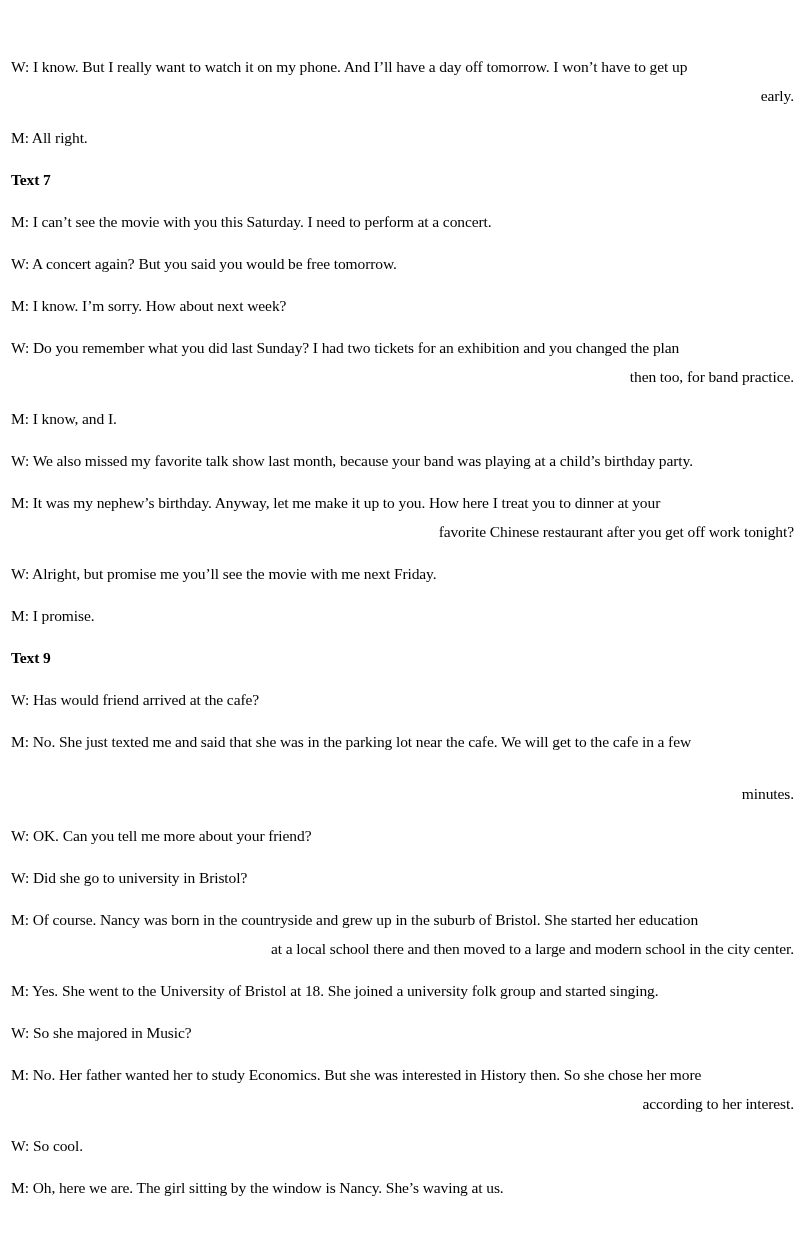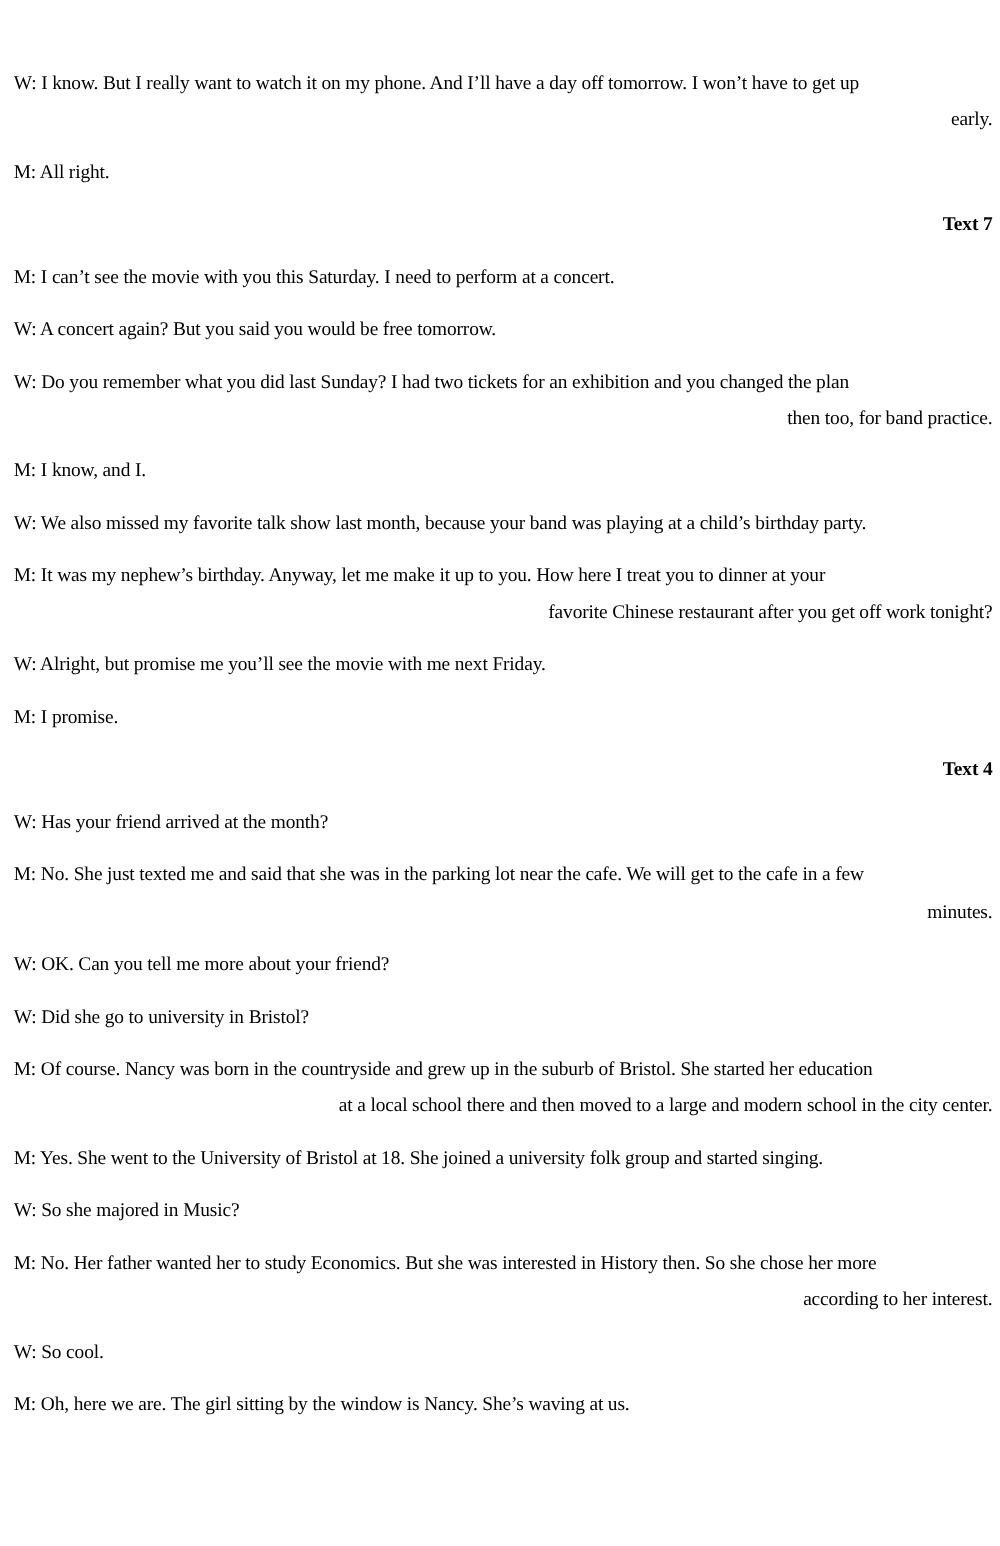--- a/index.html
+++ b/index.html
@@ -26,25 +26,24 @@
     font-size: 15.5px;
     line-height: 29px;
     letter-spacing: -0.1px;
     white-space: nowrap;
   }
   .line.cont {
     padding-left: 13px;
     text-align: right;
   }
   .line.gap {
-    margin-top: 1px;
+    margin-top: 23px;
   }
   .heading .line {
     font-weight: bold;
-    text-align: right;
   }
 </style>
 </head>
 <body>
 
 <div class="page">
   <div>
       <div class="block">
         <div class="line">W: I know. But I really want to watch it on my phone. And I’ll have a day off tomorrow. I won’t have to get up</div>
         <div class="line cont">early.</div>
@@ -55,44 +54,47 @@
       <div class="block heading">
         <div class="line">Text 7</div>
       </div>
       <div class="block">
         <div class="line">M: I can’t see the movie with you this Saturday. I need to perform at a concert.</div>
       </div>
       <div class="block">
         <div class="line">W: A concert again? But you said you would be free tomorrow.</div>
       </div>
       <div class="block">
+        <div class="line">M: I know. I’m sorry. How about next week?</div>
+      </div>
+      <div class="block">
         <div class="line">W: Do you remember what you did last Sunday? I had two tickets for an exhibition and you changed the plan</div>
         <div class="line cont">then too, for band practice.</div>
       </div>
       <div class="block">
         <div class="line">M: I know, and I.</div>
       </div>
       <div class="block">
         <div class="line">W: We also missed my favorite talk show last month, because your band was playing at a child’s birthday party.</div>
       </div>
       <div class="block">
         <div class="line">M: It was my nephew’s birthday. Anyway, let me make it up to you. How here I treat you to dinner at your</div>
         <div class="line cont">favorite Chinese restaurant after you get off work tonight?</div>
       </div>
       <div class="block">
         <div class="line">W: Alright, but promise me you’ll see the movie with me next Friday.</div>
       </div>
       <div class="block">
         <div class="line">M: I promise.</div>
       </div>
       <div class="block heading">
-        <div class="line">Text 4</div>
+        <div class="line">Text 9</div>
       </div>
       <div class="block">
-        <div class="line">W: Has your friend arrived at the month?</div>
+        <div class="line">W: Has would friend arrived at the cafe?</div>
       </div>
       <div class="block">
         <div class="line">M: No. She just texted me and said that she was in the parking lot near the cafe. We will get to the cafe in a few</div>
         <div class="line cont gap">minutes.</div>
       </div>
       <div class="block">
         <div class="line">W: OK. Can you tell me more about your friend?</div>
       </div>
       <div class="block">
         <div class="line">W: Did she go to university in Bristol?</div>

